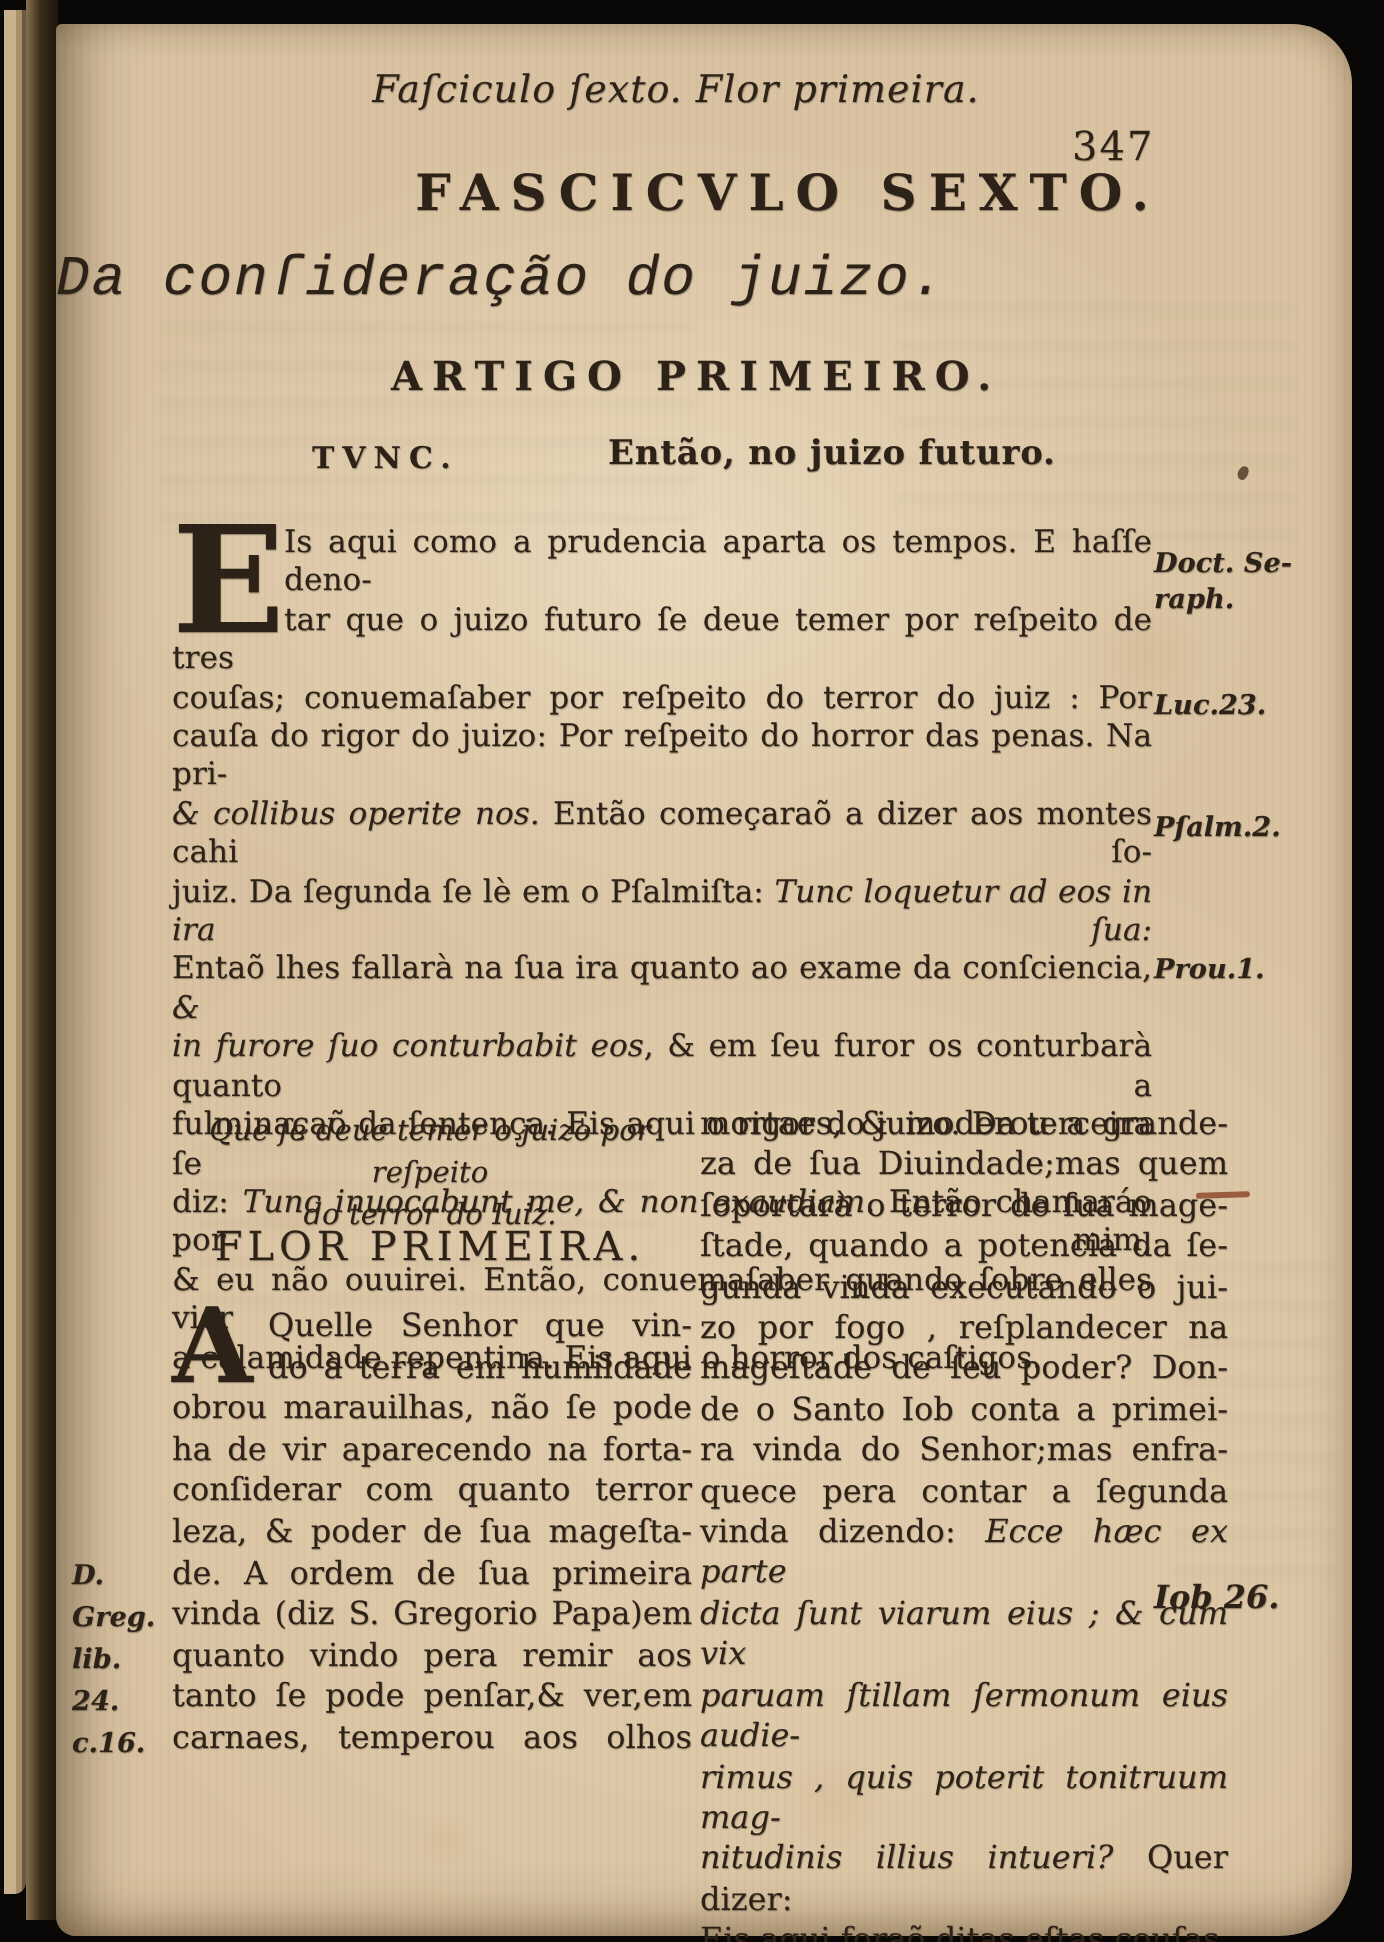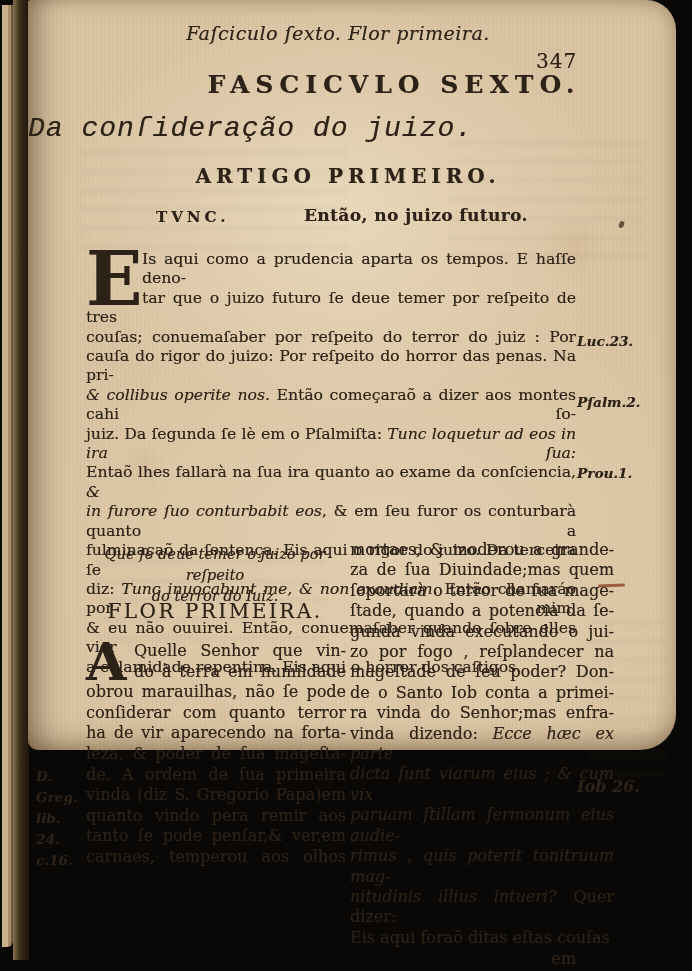--- a/index.html
+++ b/index.html
@@ -14,21 +14,21 @@
     position:absolute;left:0;top:5px;width:13px;height:942px;
     background:linear-gradient(90deg,#0c0a07 0 2px,#c9b18c 2px 8px,#a88e69 8px 11px,#6b5840 11px 13px);
     border-radius:0 0 6px 2px;
   }
   .gutter{
     position:absolute;left:13px;top:0;width:16px;height:960px;
     background:linear-gradient(90deg,#86704f,#3a2c1b 45%,#1d150c 100%);
   }
   
   .page{
-    position:absolute;left:28px;top:0;width:648px;height:750px;
+    position:absolute;left:28px;top:12px;width:648px;height:956px;
     border-radius:3px 30px 36px 10px;
     background-color:#d9c3a2;
     background-image:
       radial-gradient(ellipse 420px 300px at 48% 28%, rgba(246,234,208,0.55), rgba(246,234,208,0) 70%),
       radial-gradient(ellipse 520px 430px at 55% 72%, rgba(238,222,192,0.45), rgba(238,222,192,0) 72%),
       radial-gradient(circle 34px at 84% 33%, rgba(170,120,80,0.13), rgba(170,120,80,0) 100%),
       radial-gradient(circle 22px at 18% 62%, rgba(170,120,80,0.10), rgba(170,120,80,0) 100%),
       radial-gradient(circle 26px at 60% 93%, rgba(175,125,82,0.12), rgba(175,125,82,0) 100%),
       radial-gradient(circle 14px at 30% 95%, rgba(175,125,82,0.10), rgba(175,125,82,0) 100%),
       repeating-linear-gradient(90deg, rgba(120,95,65,0.05) 0 1px, rgba(0,0,0,0) 1px 4px);
@@ -128,20 +128,24 @@
       <div class="line"><span class="it">&amp; collibus operite nos.</span><span> Então começaraõ a dizer aos montes cahi ſo-</span></div>
       <div class="line"><span>juiz. Da ſegunda ſe lè em o Pſalmiſta: </span><span class="it">Tunc loquetur ad eos in ira ſua:</span></div>
       <div class="line"><span>Entaõ lhes fallarà na ſua ira quanto ao exame da conſciencia, </span><span class="it">&amp;</span></div>
       <div class="line"><span class="it">in furore ſuo conturbabit eos</span><span>, &amp; em ſeu furor os conturbarà quanto a</span></div>
       <div class="line"><span>fulminaçaõ da ſentença. Eis aqui o rigor do juizo. Da terceira ſe</span></div>
       <div class="line"><span>diz: </span><span class="it">Tunc inuocabunt me, &amp; non exaudiam.</span><span> Então chamaráo por mim,</span></div>
       <div class="line"><span>&amp; eu não ouuirei. Então, conuemaſaber quando ſobre elles vier</span></div>
       <div class="line nj"><span>a calamidade repentina. Eis aqui o horror dos caſtigos.</span></div>
     </div>
 
+  <div class="mnote mn-r mn-r1">
+      <div class="line">Doct. Se-</div>
+      <div class="line">raph.</div>
+    </div>
   <div class="mnote mn-r mn-r2">
       <div class="line">Luc.23.</div>
     </div>
   <div class="mnote mn-r mn-r3">
       <div class="line">Pſalm.2.</div>
     </div>
   <div class="mnote mn-r mn-r4">
       <div class="line">Prou.1.</div>
     </div>
   <div class="mnote mn-r mn-r5">
@@ -157,41 +161,42 @@
       <div class="line">Que ſe deue temer o juizo por reſpeito</div>
       <div class="line">do terror do Iuiz.</div>
     </div>
   <div class="flor">FLOR PRIMEIRA.</div>
 
   <div class="leftcol">
     <span class="dropcap dropcap-a">A</span>
   <div class="line"><span>Quelle Senhor que vin-</span></div>
       <div class="line"><span>do à terra em humildade</span></div>
       <div class="line"><span>obrou marauilhas, não ſe pode</span></div>
+      <div class="line"><span>ha de vir aparecendo na forta-</span></div>
       <div class="line"><span>conſiderar com quanto terror</span></div>
-      <div class="line"><span>ha de vir aparecendo na forta-</span></div>
       <div class="line"><span>leza, &amp; poder de ſua mageſta-</span></div>
       <div class="line"><span>de. A ordem de ſua primeira</span></div>
       <div class="line"><span>vinda (diz S. Gregorio Papa)em</span></div>
       <div class="line"><span>quanto vindo pera remir aos</span></div>
       <div class="line"><span>tanto ſe pode penſar,&amp; ver,em</span></div>
       <div class="line"><span>carnaes, temperou aos olhos</span></div>
     </div>
 
   <div class="rightcol">
     <div>
         <div class="line"><span>mortaes, &amp; moderou a grande-</span></div>
         <div class="line"><span>za de ſua Diuindade;mas quem</span></div>
         <div class="line"><span>ſoportarà o terror de ſua mage-</span></div>
         <div class="line"><span>ſtade, quando a potencia da ſe-</span></div>
         <div class="line"><span>gunda vinda executando o jui-</span></div>
         <div class="line"><span>zo por fogo , reſplandecer na</span></div>
         <div class="line"><span>mageſtade de ſeu poder? Don-</span></div>
         <div class="line"><span>de o Santo Iob conta a primei-</span></div>
         <div class="line"><span>ra vinda do Senhor;mas enfra-</span></div>
+        <div class="line"><span>quece pera contar a ſegunda</span></div>
         <div class="line"><span>vinda dizendo: </span><span class="it">Ecce hæc ex parte</span></div>
         <div class="line"><span class="it">dicta ſunt viarum eius ; &amp; cum vix</span></div>
         <div class="line"><span class="it">paruam ſtillam ſermonum eius audie-</span></div>
         <div class="line"><span class="it">rimus , quis poterit tonitruum mag-</span></div>
         <div class="line"><span class="it">nitudinis illius intueri?</span><span> Quer dizer:</span></div>
         <div class="line nj"><span>Eis aqui foraõ ditas eſtas couſas</span></div>
       </div>
     <div class="catchword">em</div>
   </div>
 

